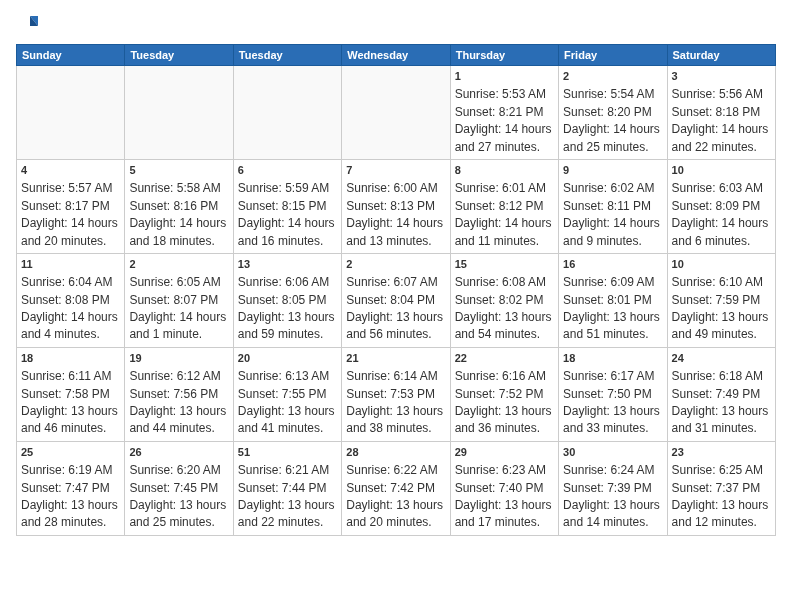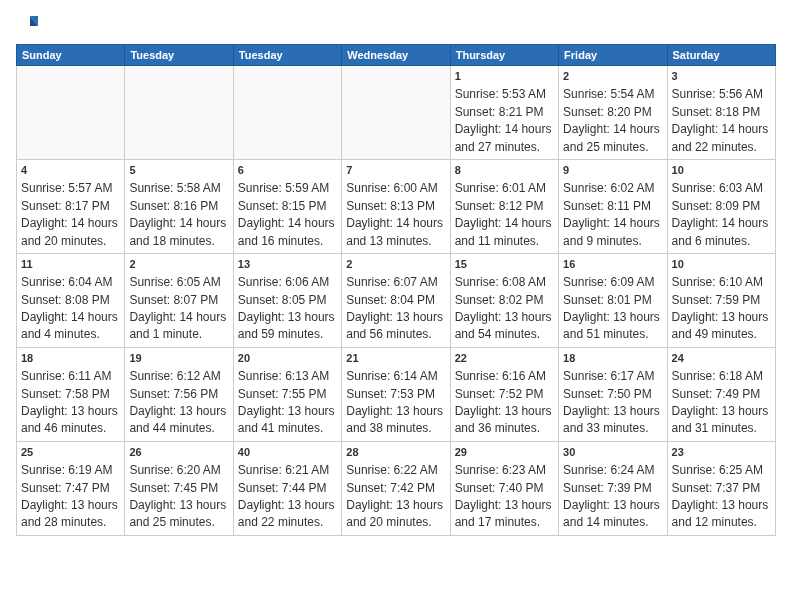--- a/index.html
+++ b/index.html
@@ -237,21 +237,21 @@
         <tr>
           <td>
             <span class="day-num">25</span>
             <div class="day-info">Sunrise: 6:19 AM<br>Sunset: 7:47 PM<br>Daylight: 13 hours<br>and 28 minutes.</div>
           </td>
           <td>
             <span class="day-num">26</span>
             <div class="day-info">Sunrise: 6:20 AM<br>Sunset: 7:45 PM<br>Daylight: 13 hours<br>and 25 minutes.</div>
           </td>
           <td>
-            <span class="day-num">40</span>
+            <span class="day-num">51</span>
             <div class="day-info">Sunrise: 6:21 AM<br>Sunset: 7:44 PM<br>Daylight: 13 hours<br>and 22 minutes.</div>
           </td>
           <td>
             <span class="day-num">28</span>
             <div class="day-info">Sunrise: 6:22 AM<br>Sunset: 7:42 PM<br>Daylight: 13 hours<br>and 20 minutes.</div>
           </td>
           <td>
             <span class="day-num">29</span>
             <div class="day-info">Sunrise: 6:23 AM<br>Sunset: 7:40 PM<br>Daylight: 13 hours<br>and 17 minutes.</div>
           </td>

